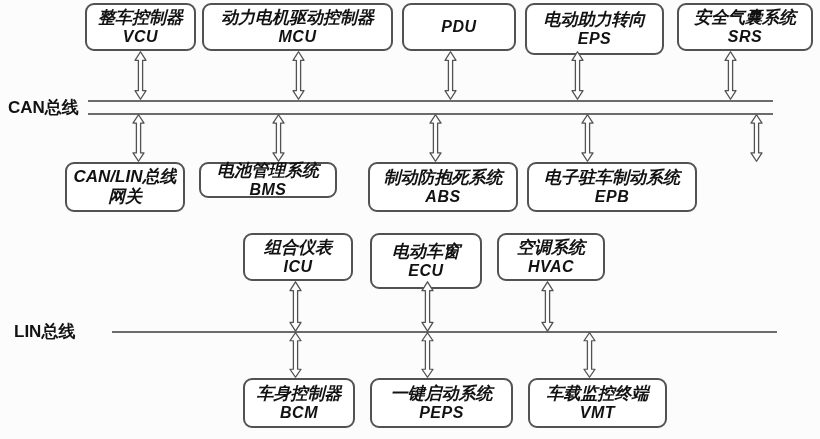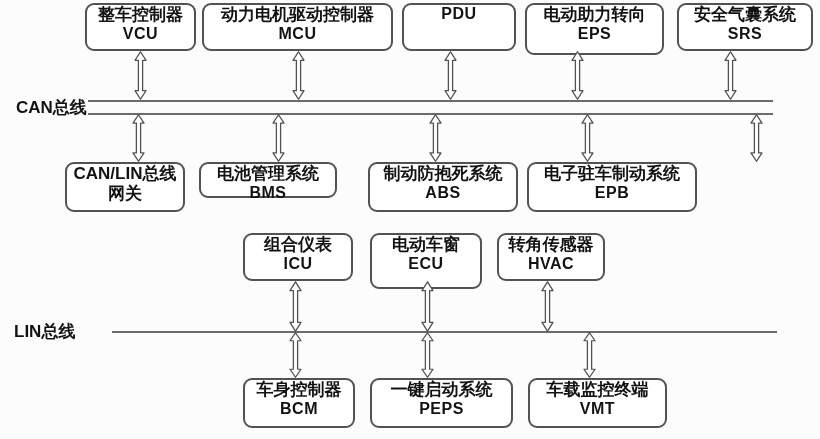--- a/index.html
+++ b/index.html
@@ -17,23 +17,24 @@
   }
   #canvas{
     position:relative;width:820px;height:439px;
   }
   .node{
     position:absolute;
     background:#ffffff;
     border:2px solid var(--box-border);
     border-radius:9px;
     display:flex;flex-direction:column;
-    align-items:center;justify-content:flex-start;
+    align-items:center;justify-content:center;
     box-sizing:border-box;
     line-height:1.18;
+    font-style:italic;
   }
   .node .l1{
     font-size:17px;font-weight:bold;color:var(--text);
     white-space:nowrap;
   }
   .node .l2{
     font-size:16px;font-weight:bold;color:var(--text);
     white-space:nowrap;letter-spacing:0.5px;
   }
   .bus-line{
@@ -65,21 +66,21 @@
   </div>
   <div class="node" style="left:525px;top:3px;width:139px;height:52px">
     <span class="l1">电动助力转向</span>
     <span class="l2">EPS</span>
   </div>
   <div class="node" style="left:677px;top:3px;width:136px;height:48px">
     <span class="l1">安全气囊系统</span>
     <span class="l2">SRS</span>
   </div>
 
-  <div class="bus-label" style="left:16px;top:96px">CAN总线</div>
+  <div class="bus-label" style="left:8px;top:96px">CAN总线</div>
   <div class="bus-line" style="left:88px;top:100px;width:685px"></div>
   <div class="bus-line" style="left:88px;top:113px;width:685px"></div>
 
   <div class="node" style="left:65px;top:162px;width:120px;height:50px">
     <span class="l1">CAN/LIN总线</span>
     <span class="l1">网关</span>
   </div>
   <div class="node" style="left:199px;top:162px;width:138px;height:36px">
     <span class="l1">电池管理系统</span>
     <span class="l2">BMS</span>
@@ -95,21 +96,21 @@
 
   <div class="node" style="left:243px;top:233px;width:110px;height:48px">
     <span class="l1">组合仪表</span>
     <span class="l2">ICU</span>
   </div>
   <div class="node" style="left:370px;top:233px;width:112px;height:56px">
     <span class="l1">电动车窗</span>
     <span class="l2">ECU</span>
   </div>
   <div class="node" style="left:497px;top:233px;width:108px;height:48px">
-    <span class="l1">转角传感器</span>
+    <span class="l1">空调系统</span>
     <span class="l2">HVAC</span>
   </div>
 
   <div class="bus-label" style="left:14px;top:320px">LIN总线</div>
   <div class="bus-line" style="left:112px;top:331px;width:665px"></div>
 
   <div class="node" style="left:243px;top:378px;width:112px;height:50px">
     <span class="l1">车身控制器</span>
     <span class="l2">BCM</span>
   </div>

